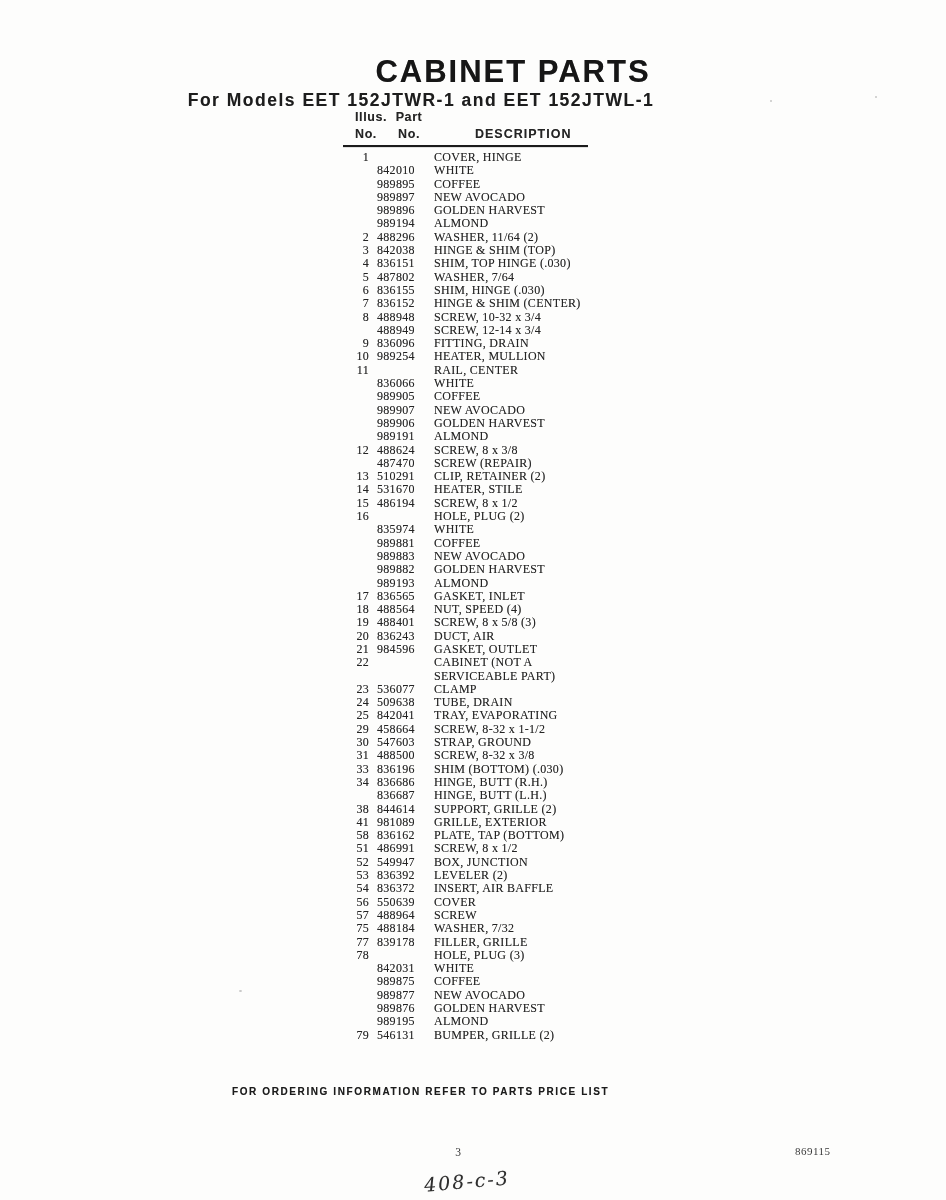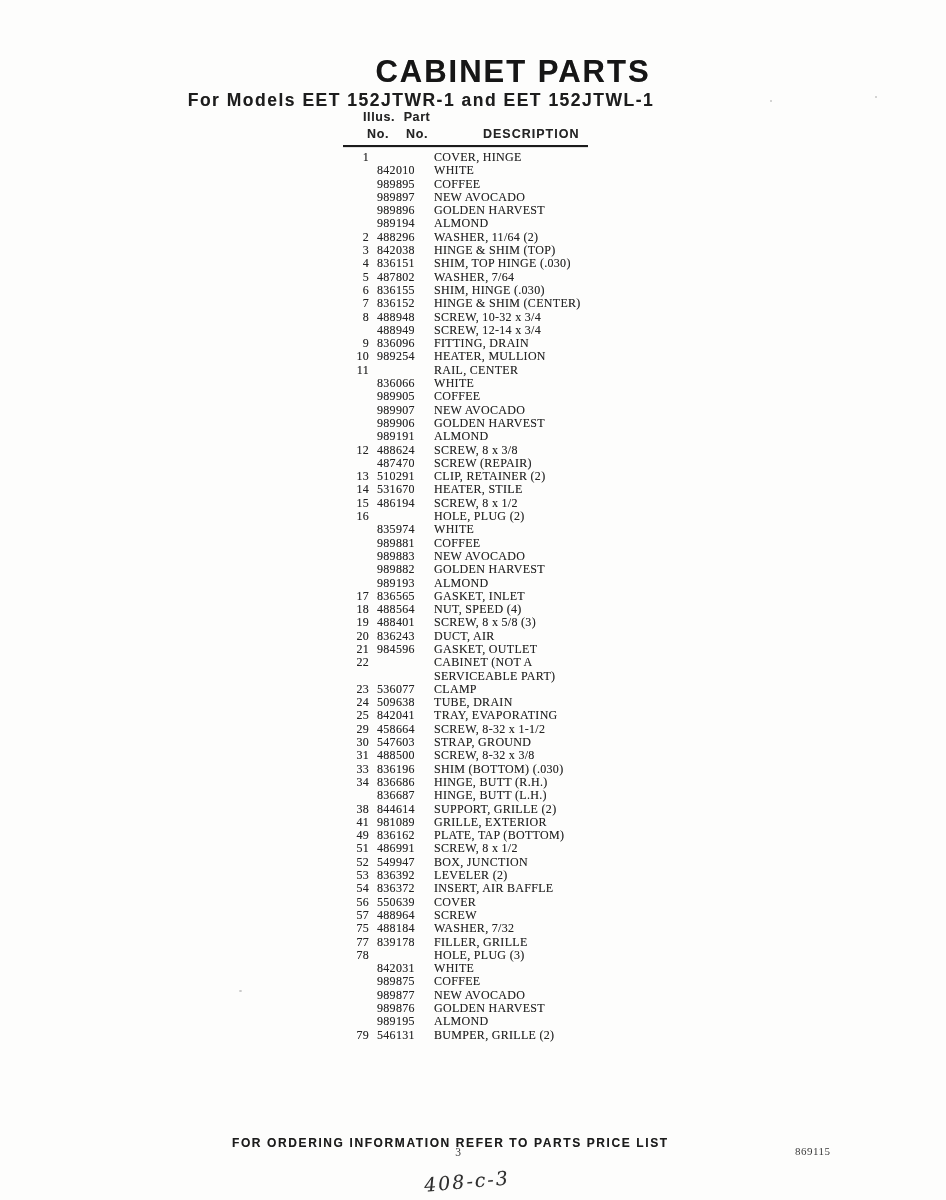--- a/index.html
+++ b/index.html
@@ -55,21 +55,21 @@
   .thead {
     font-family: "Liberation Sans", sans-serif;
     font-weight: bold;
     font-size: 12.5px;
     letter-spacing: 0.6px;
     color: #242424;
     text-shadow: 0 0 0.5px #44444466;
   }
   .thead-line1 { display: flex; height: 16px; }
   .thead-line2 { display: flex; height: 16px; margin-top: 1px; }
-  .h-illus { width: 26px; text-align: right; margin-left: 20px; }
+  .h-illus { width: 26px; text-align: left; margin-left: 12px; }
   .h-part  { width: 40px; text-align: center; margin-left: 8px; }
   .h-desc  { margin-left: 34px; letter-spacing: 1px; padding-left: 12px; }
   .head-rule {
     height: 0;
     border-bottom: 2.2px solid #1b1b1b;
     width: 245px;
     margin-top: 2px;
     box-shadow: 0 0.5px 0.5px #55555555;
   }
   .rows { margin-top: 4px; }
@@ -92,24 +92,24 @@
     width: 52px;
     margin-left: 6px;
   }
   .c-desc {
     margin-left: 5px;
   }
   
   .ordering-note {
     position: absolute;
     left: 232px;
-    top: 1136px;
+    top: 1086px;
     font-family: "Liberation Sans", sans-serif;
     font-weight: bold;
-    font-size: 12px;
+    font-size: 10px;
     letter-spacing: 1.6px;
     color: #1c1c1c;
     text-shadow: 0 0 0.6px #3a3a3a88;
   }
   .page-number {
     position: absolute;
     left: 448px;
     top: 1146px;
     width: 20px;
     text-align: center;
@@ -419,21 +419,21 @@
           <span class="c-no">38</span>
           <span class="c-part">844614</span>
           <span class="c-desc">SUPPORT, GRILLE (2)</span>
         </div>
         <div class="row">
           <span class="c-no">41</span>
           <span class="c-part">981089</span>
           <span class="c-desc">GRILLE, EXTERIOR</span>
         </div>
         <div class="row">
-          <span class="c-no">49</span>
+          <span class="c-no">58</span>
           <span class="c-part">836162</span>
           <span class="c-desc">PLATE, TAP (BOTTOM)</span>
         </div>
         <div class="row">
           <span class="c-no">51</span>
           <span class="c-part">486991</span>
           <span class="c-desc">SCREW, 8 x 1/2</span>
         </div>
         <div class="row">
           <span class="c-no">52</span>

